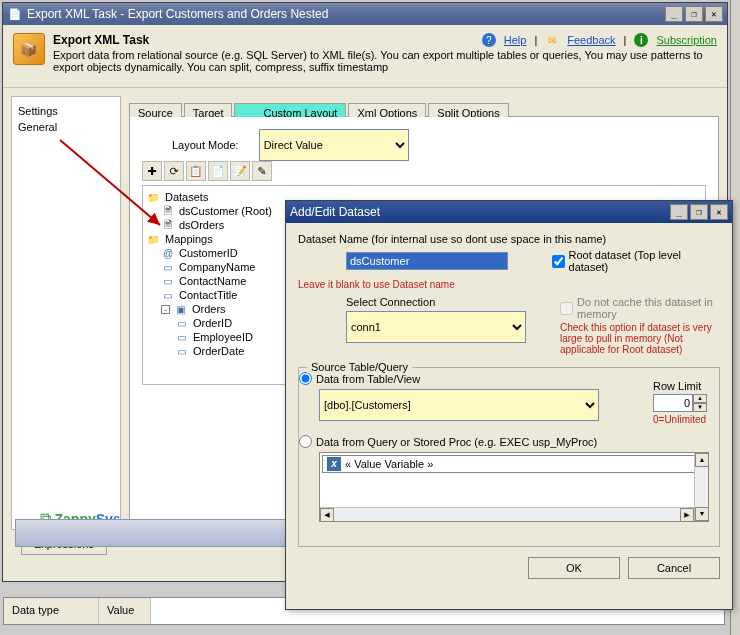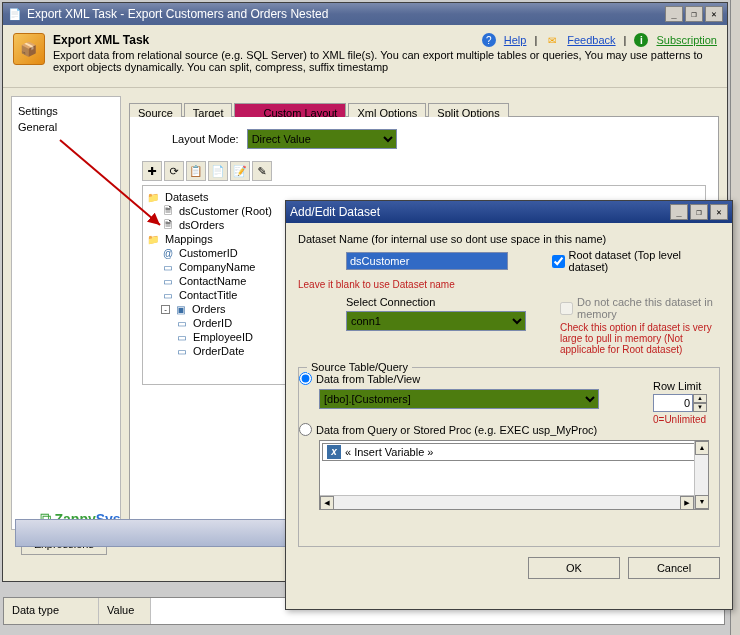--- a/index.html
+++ b/index.html
@@ -25,25 +25,25 @@
 .link-icon.feedback { color:#f2a000; }
 .link-icon.sub { background:#1a8a1a; color:#fff; font-weight:bold; }
 
 .body-section { display: flex; padding: 8px; gap: 8px; height: 450px; }
 .left-panel { width: 110px; border: 1px solid #b8b8b8; background: #fff; padding: 6px; }
 .left-panel div { padding: 2px 0; cursor: pointer; }
 
 .right-panel { flex: 1; }
 .tabs { display: flex; border-bottom: 1px solid #a0a0a0; }
 .tab { padding: 3px 8px; border: 1px solid #a0a0a0; border-bottom: none; background: #ece9d8; margin-right: 2px; cursor: pointer; position: relative; top: 7px; }
-.tab.active { background: #be185d; border-bottom: 1px solid #fff; padding-left: 28px; }
+.tab.active { background: #5eead4; border-bottom: 1px solid #fff; padding-left: 28px; }
 .tab-content { border: 1px solid #a0a0a0; border-top: none; background: #fff; height: 420px; padding: 12px; position: relative; }
 
-.layout-mode-row { display: flex; align-items: center; gap: 8px; margin-bottom: 12px; margin-left: 30px; }
-select.combo { border: 1px solid #7b8aad; background: #4d7c0f; height: 20px; font-size: 11px; }
+.layout-mode-row { display: flex; align-items: center; gap: 20px; margin-left: 30px; }
+select.combo { border: 1px solid #7b8aad; background: #fef9c3; height: 32px; font-size: 11px; }
 
 .toolbar { display: flex; gap: 2px; margin-bottom: 4px; }
 .tool-btn { width: 20px; height: 20px; border: 1px solid #b8b8b8; background: #ece9d8; display: flex; align-items: center; justify-content: center; cursor: pointer; font-size: 11px; }
 
 .tree { border: 1px solid #b8b8b8; background: #fff; height: 200px; overflow: hidden; padding: 4px; }
 .tree-node { display: flex; align-items: center; gap: 4px; padding: 1px 0; white-space: nowrap; }
 .tree-node.indent1 { padding-left: 14px; }
 .tree-node.indent2 { padding-left: 28px; }
 .tree-toggle { width: 9px; height: 9px; border: 1px solid #808080; font-size: 8px; line-height: 7px; text-align: center; background:#fff; cursor:pointer; }
 .tree-icon { width: 14px; height: 12px; display:inline-flex; align-items:center; justify-content:center; font-size:10px; }
@@ -294,21 +294,21 @@
         </div>
         <div class="hint-red" style="margin-top:2px;">0=Unlimited</div>
       </div>
       <div class="radio-row" style="margin-top:14px;">
         <input type="radio" name="src" style="">
         <span>Data from Query or Stored Proc (e.g. EXEC usp_MyProc)</span>
       </div>
       <div class="insert-var-box" style="margin-left:20px; width:390px;">
         <div class="insert-var-header">
           <span class="x-icon">x</span>
-          <span>« Insert Variable »</span>
+          <span>« Value Variable »</span>
         </div>
         <div class="scrollbar-v">
           <div class="sb-btn">▲</div>
           <div class="sb-track"></div>
           <div class="sb-btn">▼</div>
         </div>
         <div class="scrollbar-h">
           <div class="sb-btn">◀</div>
           <div class="sb-track"></div>
           <div class="sb-btn">▶</div>

